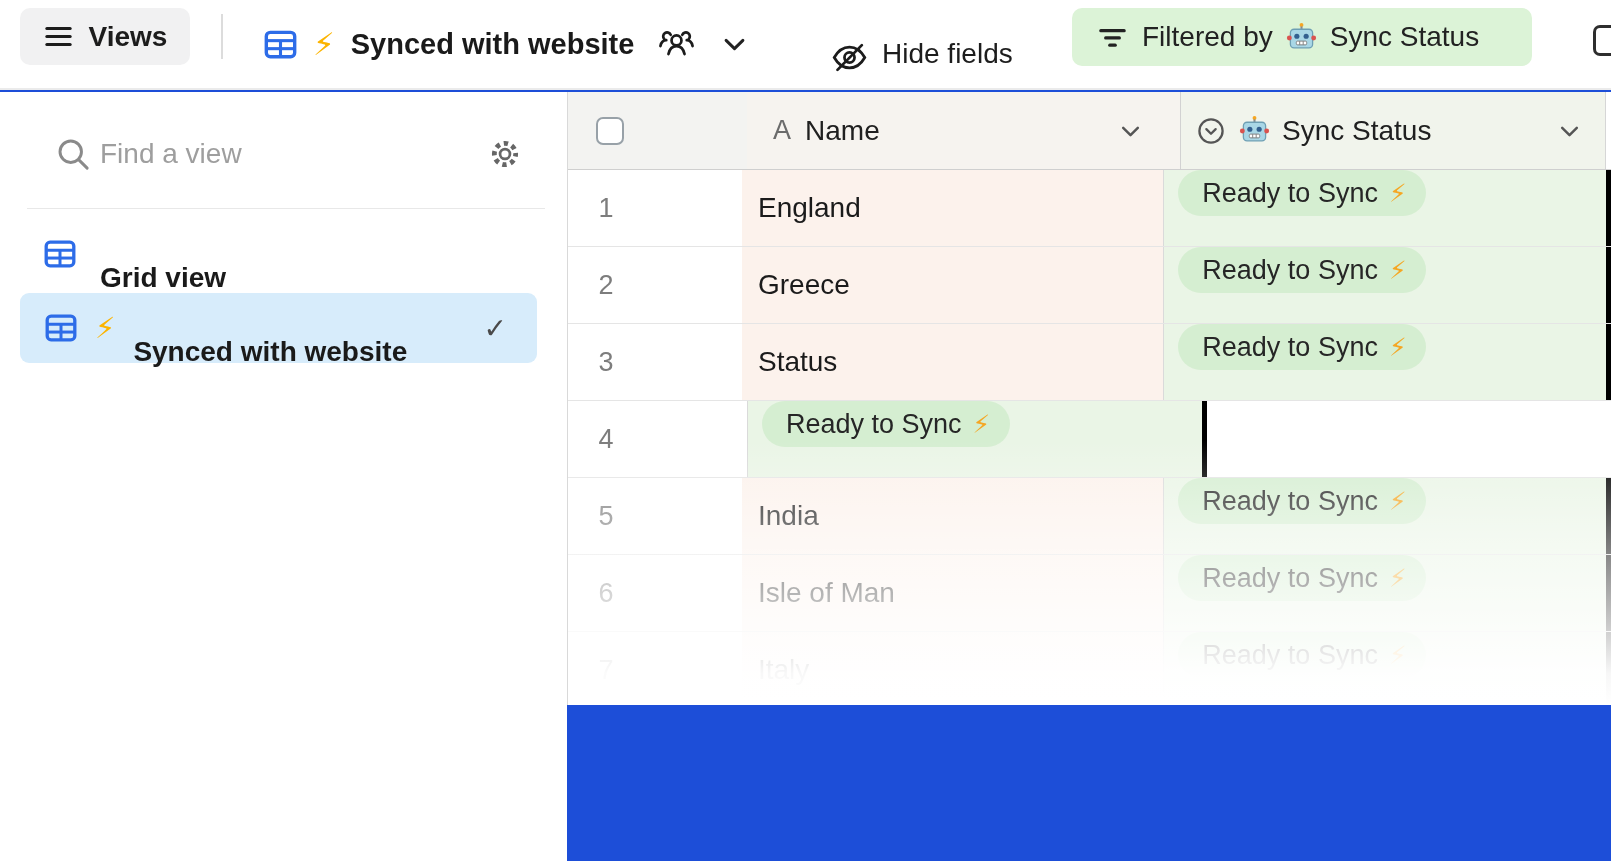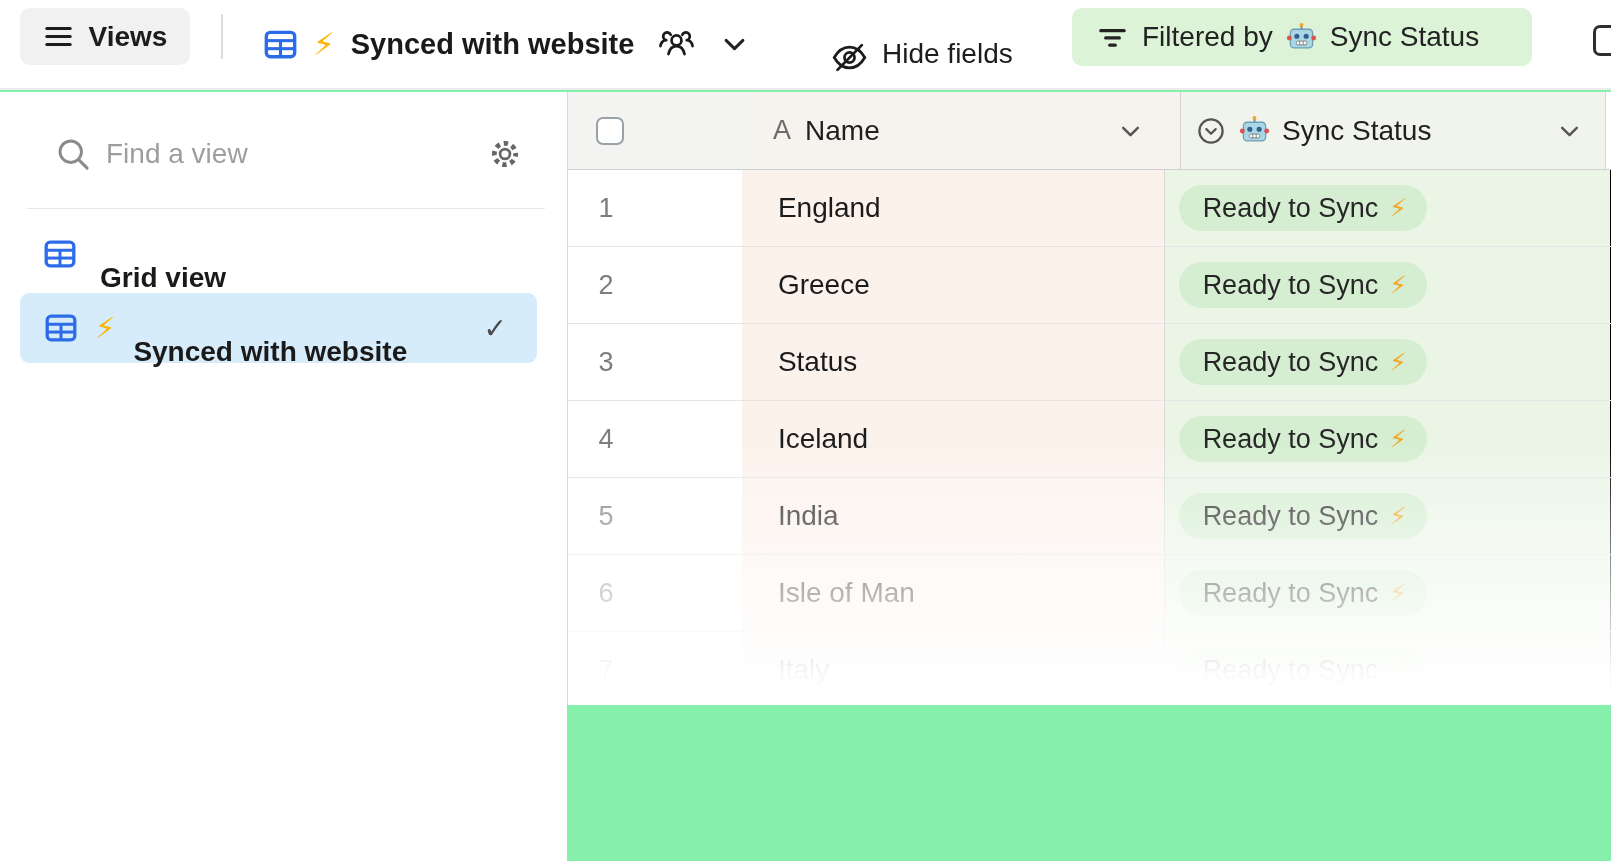--- a/index.html
+++ b/index.html
@@ -1,18 +1,18 @@
 <!DOCTYPE html>
 <html><head>
 <meta charset="utf-8">
 <style>
   * { margin:0; padding:0; box-sizing:border-box; }
   html,body { background:#fff; }
   body { font-family:"Liberation Sans","DejaVu Sans",sans-serif; color:#1c1c1c; }
-  .app { position:relative; width:1611px; height:861px; background:#86efac; overflow:hidden; }
+  .app { position:relative; width:1611px; height:861px; background:#1d4ed8; overflow:hidden; }
 
   
   .toolbar { position:absolute; left:0; top:0; width:1611px; height:90px; background:#fff;
              border-bottom:2px solid #ebebeb; }
   .views-btn { position:absolute; left:20px; top:8px; width:170px; height:57px; border:none;
                background:#f1f1f2; border-radius:10px; display:flex; align-items:center;
                justify-content:center; gap:15px; font-family:inherit; font-size:28px; font-weight:700;
                color:#1c1c1c; cursor:pointer; }
   .tb-divider { position:absolute; left:221px; top:14px; width:2px; height:45px; background:#dcdcdc; }
   .view-switcher { position:absolute; left:262px; top:0; height:88px; display:flex; align-items:center;
@@ -26,21 +26,21 @@
   .filter-pill { position:absolute; left:1072px; top:8px; height:58px; width:460px; border:none;
                  background:#dcf3d7; border-radius:10px; display:flex; align-items:center;
                  padding:4px 24px; gap:13px; font-family:inherit; font-size:28px; font-weight:500;
                  color:#222; cursor:pointer; }
   .partial-btn { position:absolute; left:1593px; top:25px; width:18px; height:31px;
                  border:3px solid #2e2e2e; border-right:none; border-radius:7px 0 0 7px; background:#fff; }
 
   
   .sidebar { position:absolute; left:0; top:92px; width:567px; height:769px; background:#fff; }
   .search-row { position:absolute; left:0; top:26px; width:567px; height:72px; display:flex;
-                align-items:center; padding:0 44px 0 54px; gap:13px; }
+                align-items:center; padding:0 44px 0 54px; gap:7px; }
   .search-input { flex:1; border:none; outline:none; font-family:inherit; font-size:28px; color:#333;
                   background:transparent; min-width:0; }
   .search-input::placeholder { color:#9e9e9e; }
   .gear-btn { background:none; border:none; cursor:pointer; display:flex; padding:0; }
   .side-divider { position:absolute; left:27px; top:116px; width:518px; height:1px; background:#e8e8e8; }
   .view-item { position:absolute; left:20px; width:517px; display:flex; align-items:center;
                cursor:pointer; border-radius:9px; }
   .view-item .label { font-size:28px; font-weight:700; color:#1a1a1a;margin-top:48px; }
   .vi-grid { top:132px; height:60px; padding-left:22px; gap:22px; }
   .vi-synced { top:201px; height:70px; padding-left:23px; gap:16px; background:#d7ecfb; }
@@ -62,24 +62,24 @@
   .h-caret { position:absolute; top:26px; }
   .h-name .h-caret { right:36px; }
   .h-sync .h-caret { right:22px; }
   .checkbox { width:28px; height:28px; background:#fff; border:2px solid #98a1a8; border-radius:7px;
               cursor:pointer; }
 
   .t-row { height:77px; display:flex; border-bottom:1px solid #e5e5e5; }
   .c-num { width:179px; background:#fff; position:relative; }
   .row-num { position:absolute; left:0; top:0; width:76px; height:76px; display:flex;
              align-items:center; justify-content:center; font-size:27px; color:#7d7d7d; }
-  .c-name { width:433px; background:#fcf2ec; display:flex; align-items:center; padding-left:36px;
+  .c-name { width:433px; background:#fcf2ec; display:flex; align-items:center; padding-left:16px;
             font-size:28px; color:#1b1b1b; }
-  .c-sync { width:460px; background:#eaf5e6; border-left:1px solid #dadada; border-right:1px solid #000000;
-            display:flex; align-items:center; padding-left:14px; }
+  .c-sync { width:460px; background:#eaf5e6; border-left:1px solid #dadada; border-right:5px solid #000000;
+            display:flex; padding-left:14px; }
   .badge { display:inline-flex; align-items:center; height:46px; border-radius:23px; background:#d5eed1;
            padding:0 20px 0 24px; gap:11px; font-size:27px; color:#262626; white-space:nowrap; }
   .badge .bolt { font-size:25px; color:#f5a623; }
 
   .fade { position:absolute; left:0; top:348px; width:100%; height:265px; pointer-events:none;
           background:linear-gradient(to bottom, rgba(255,255,255,0) 0%, rgba(255,255,255,.55) 45%,
                      rgba(255,255,255,.97) 88%, #ffffff 100%); }
 
   svg { display:block; }
 </style>
@@ -297,21 +297,20 @@
         <span class="badge">
           <span>Ready to Sync</span>
           <span class="bolt">⚡</span>
         </span>
       </div>
     </div>
     <div class="t-row">
       <div class="c-num">
         <span class="row-num">4</span>
       </div>
-      <div class="c-name">Iceland</div>
       <div class="c-sync">
         <span class="badge">
           <span>Ready to Sync</span>
           <span class="bolt">⚡</span>
         </span>
       </div>
     </div>
     <div class="t-row">
       <div class="c-num">
         <span class="row-num">5</span>

